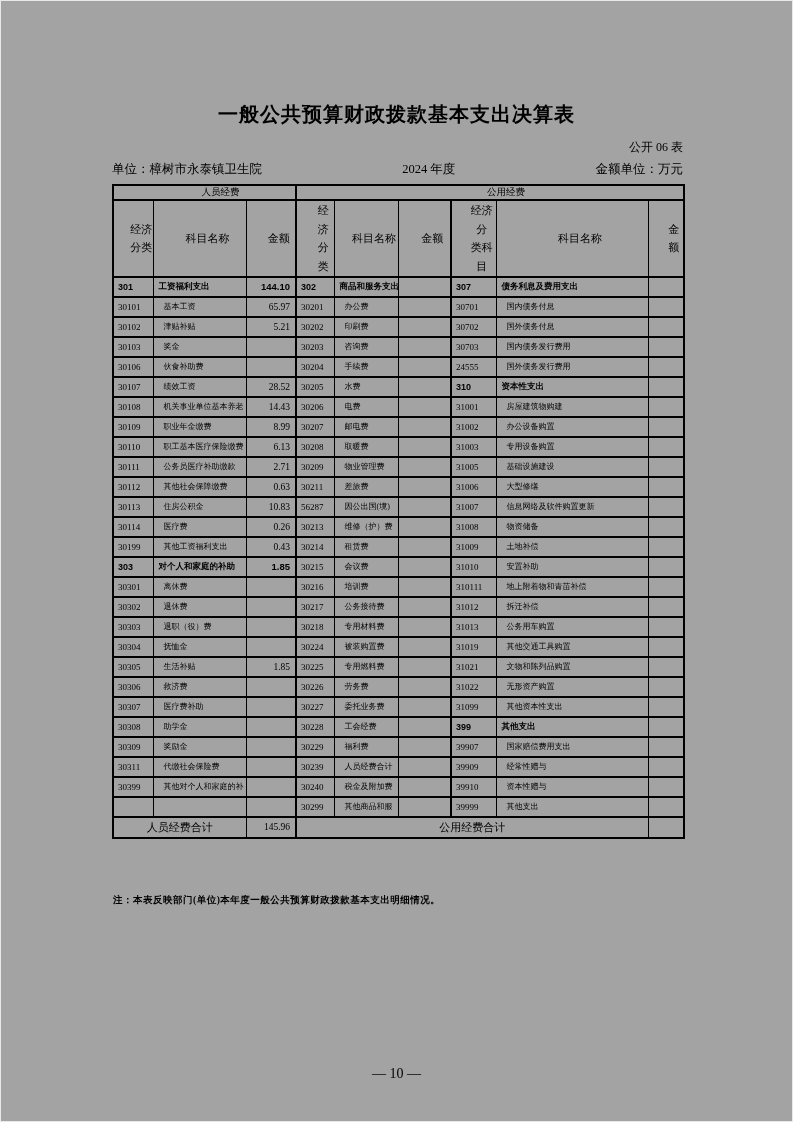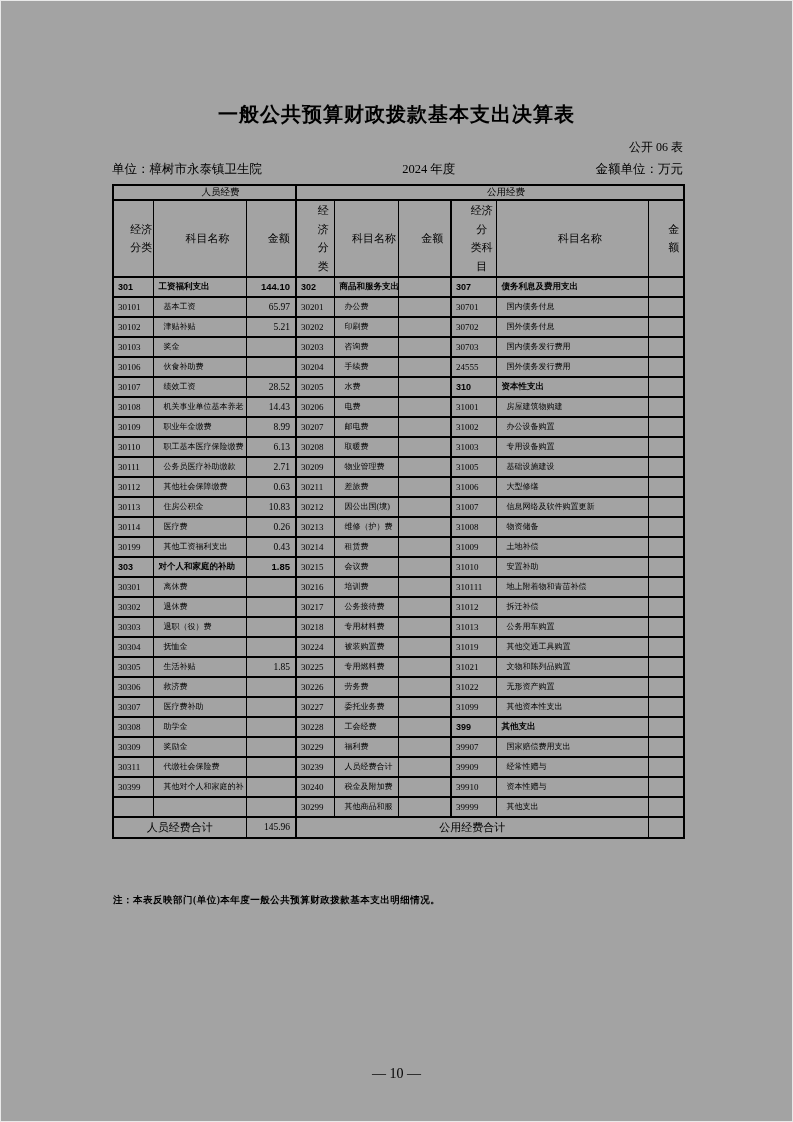--- a/index.html
+++ b/index.html
@@ -270,21 +270,21 @@
           <td class="name sub">差旅费</td>
           <td class="amt"></td>
           <td class="code gb">31006</td>
           <td class="name sub">大型修缮</td>
           <td class="amt"></td>
         </tr>
         <tr class="data-row">
           <td class="code">30113</td>
           <td class="name sub">住房公积金</td>
           <td class="amt">10.83</td>
-          <td class="code gb">30212</td>
+          <td class="code gb">56287</td>
           <td class="name sub">因公出国(境)</td>
           <td class="amt"></td>
           <td class="code gb">31007</td>
           <td class="name sub">信息网络及软件购置更新</td>
           <td class="amt"></td>
         </tr>
         <tr class="data-row">
           <td class="code">30114</td>
           <td class="name sub">医疗费</td>
           <td class="amt">0.26</td>

